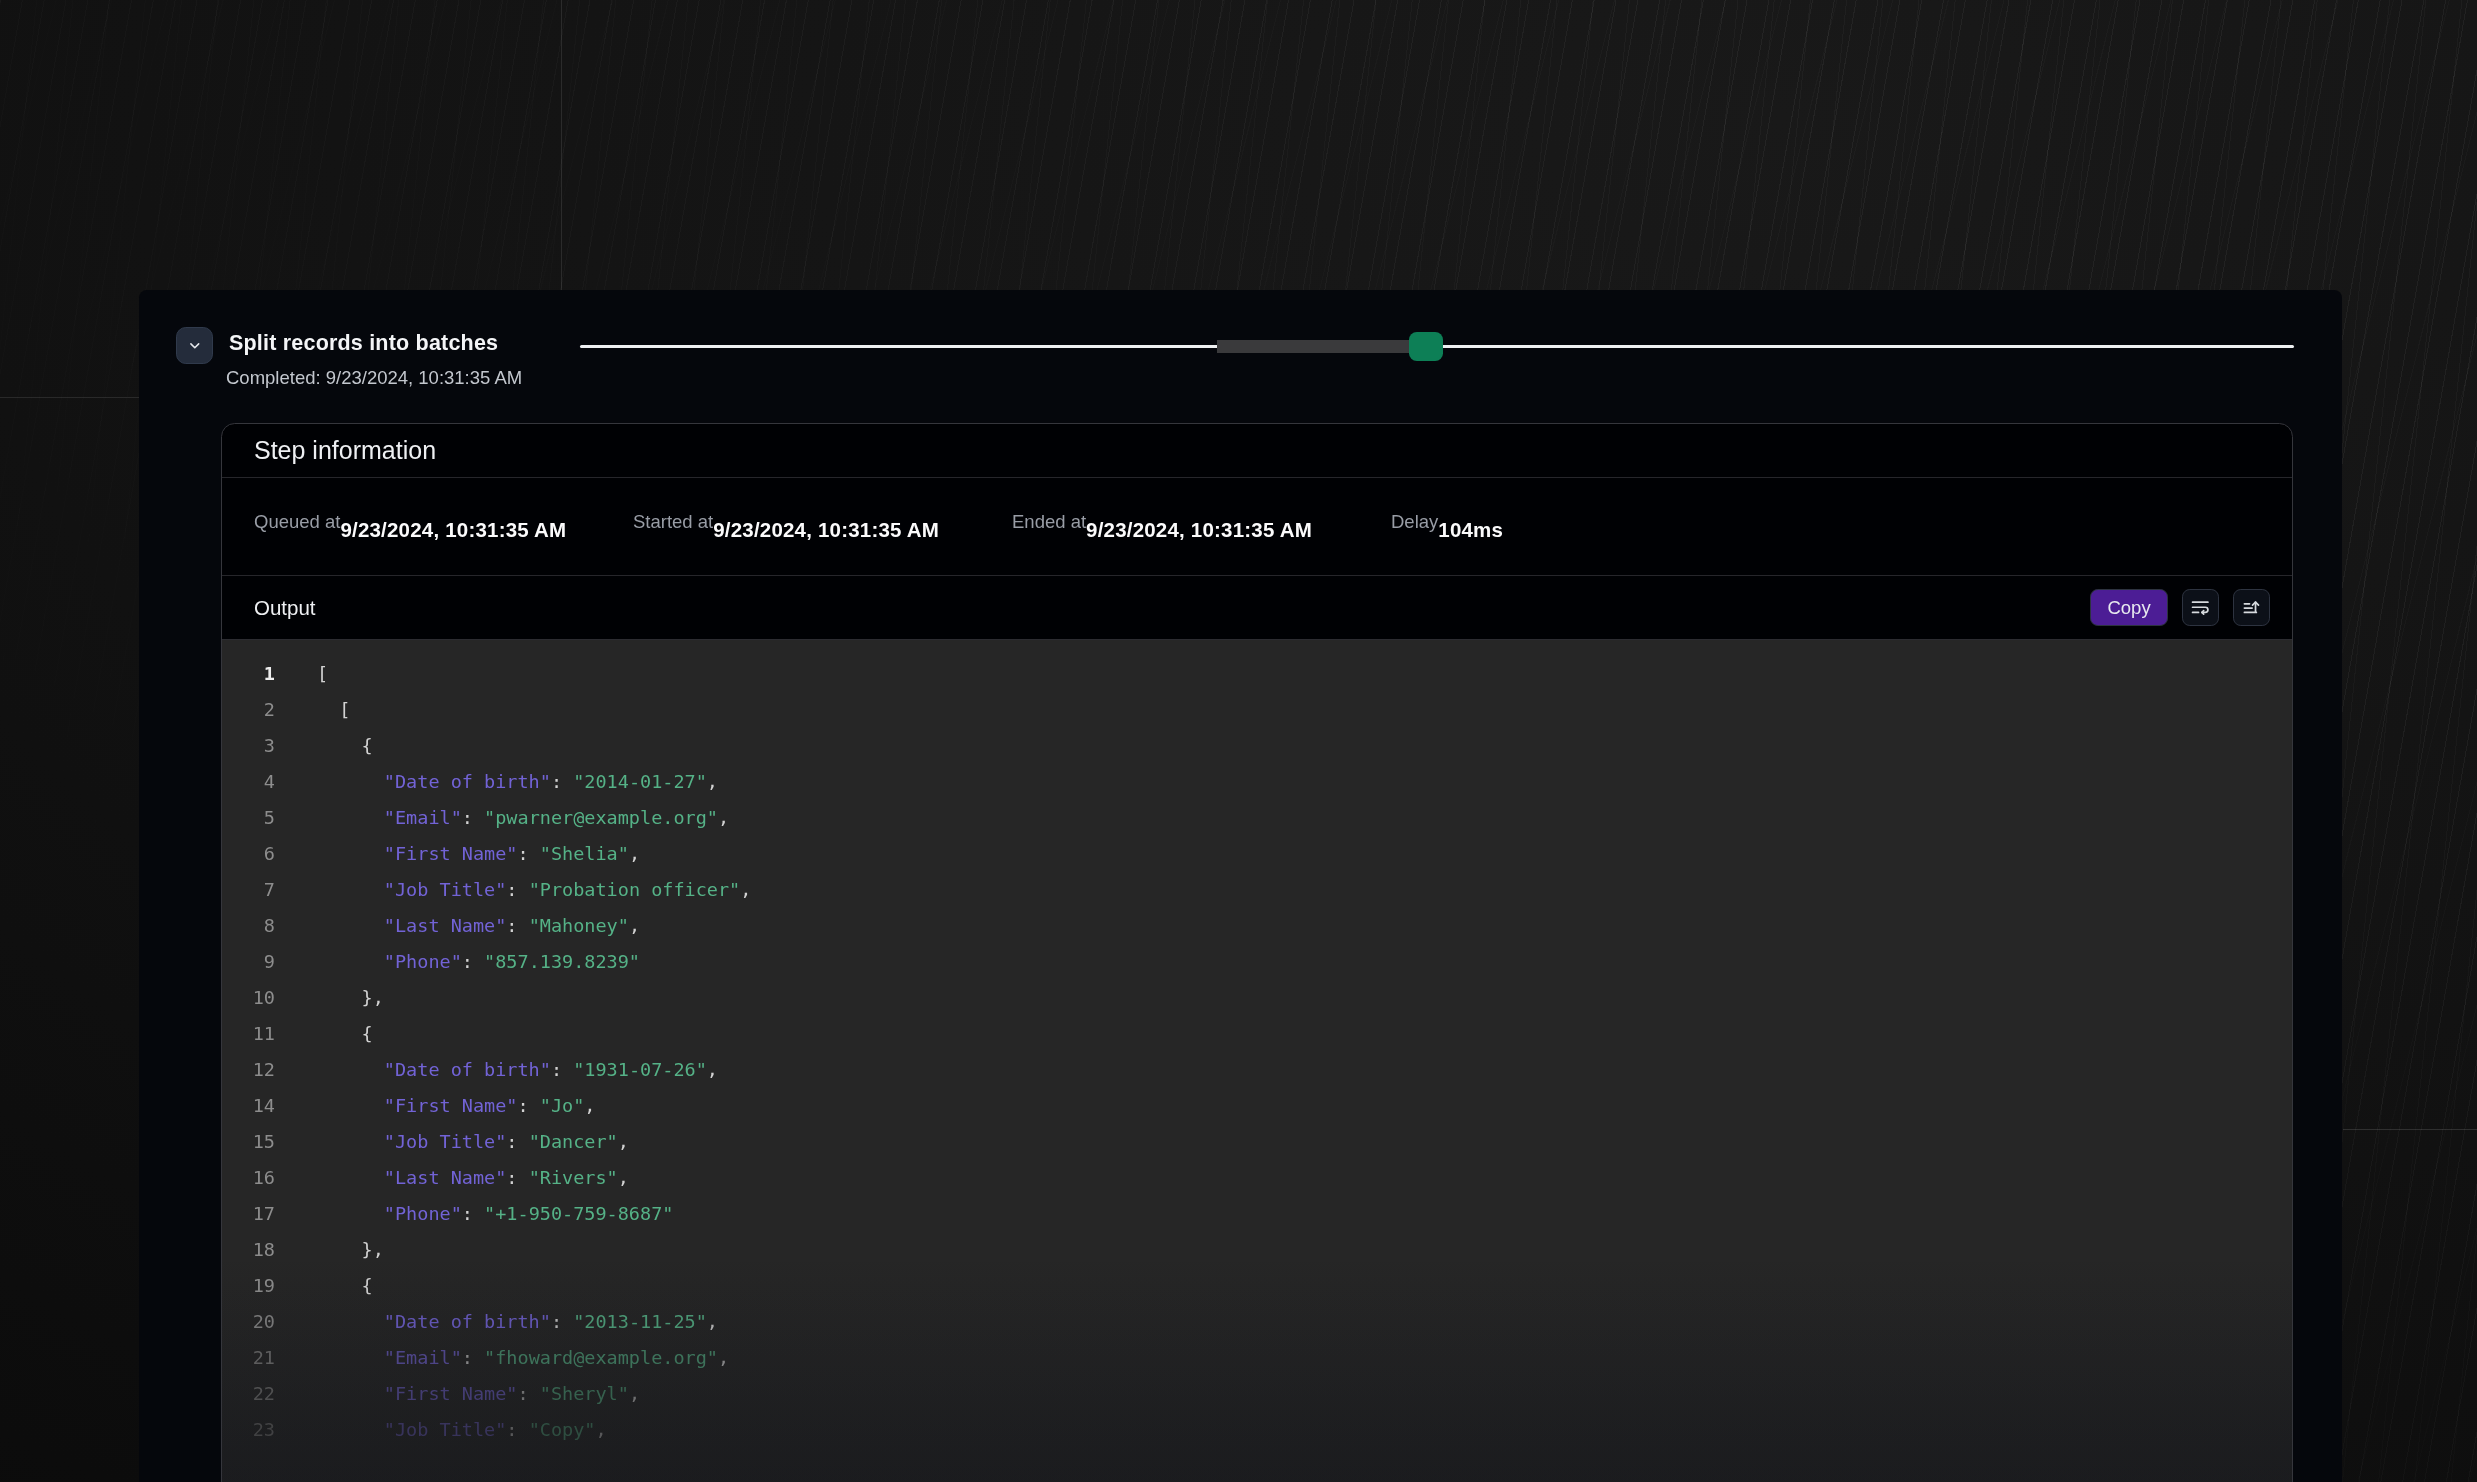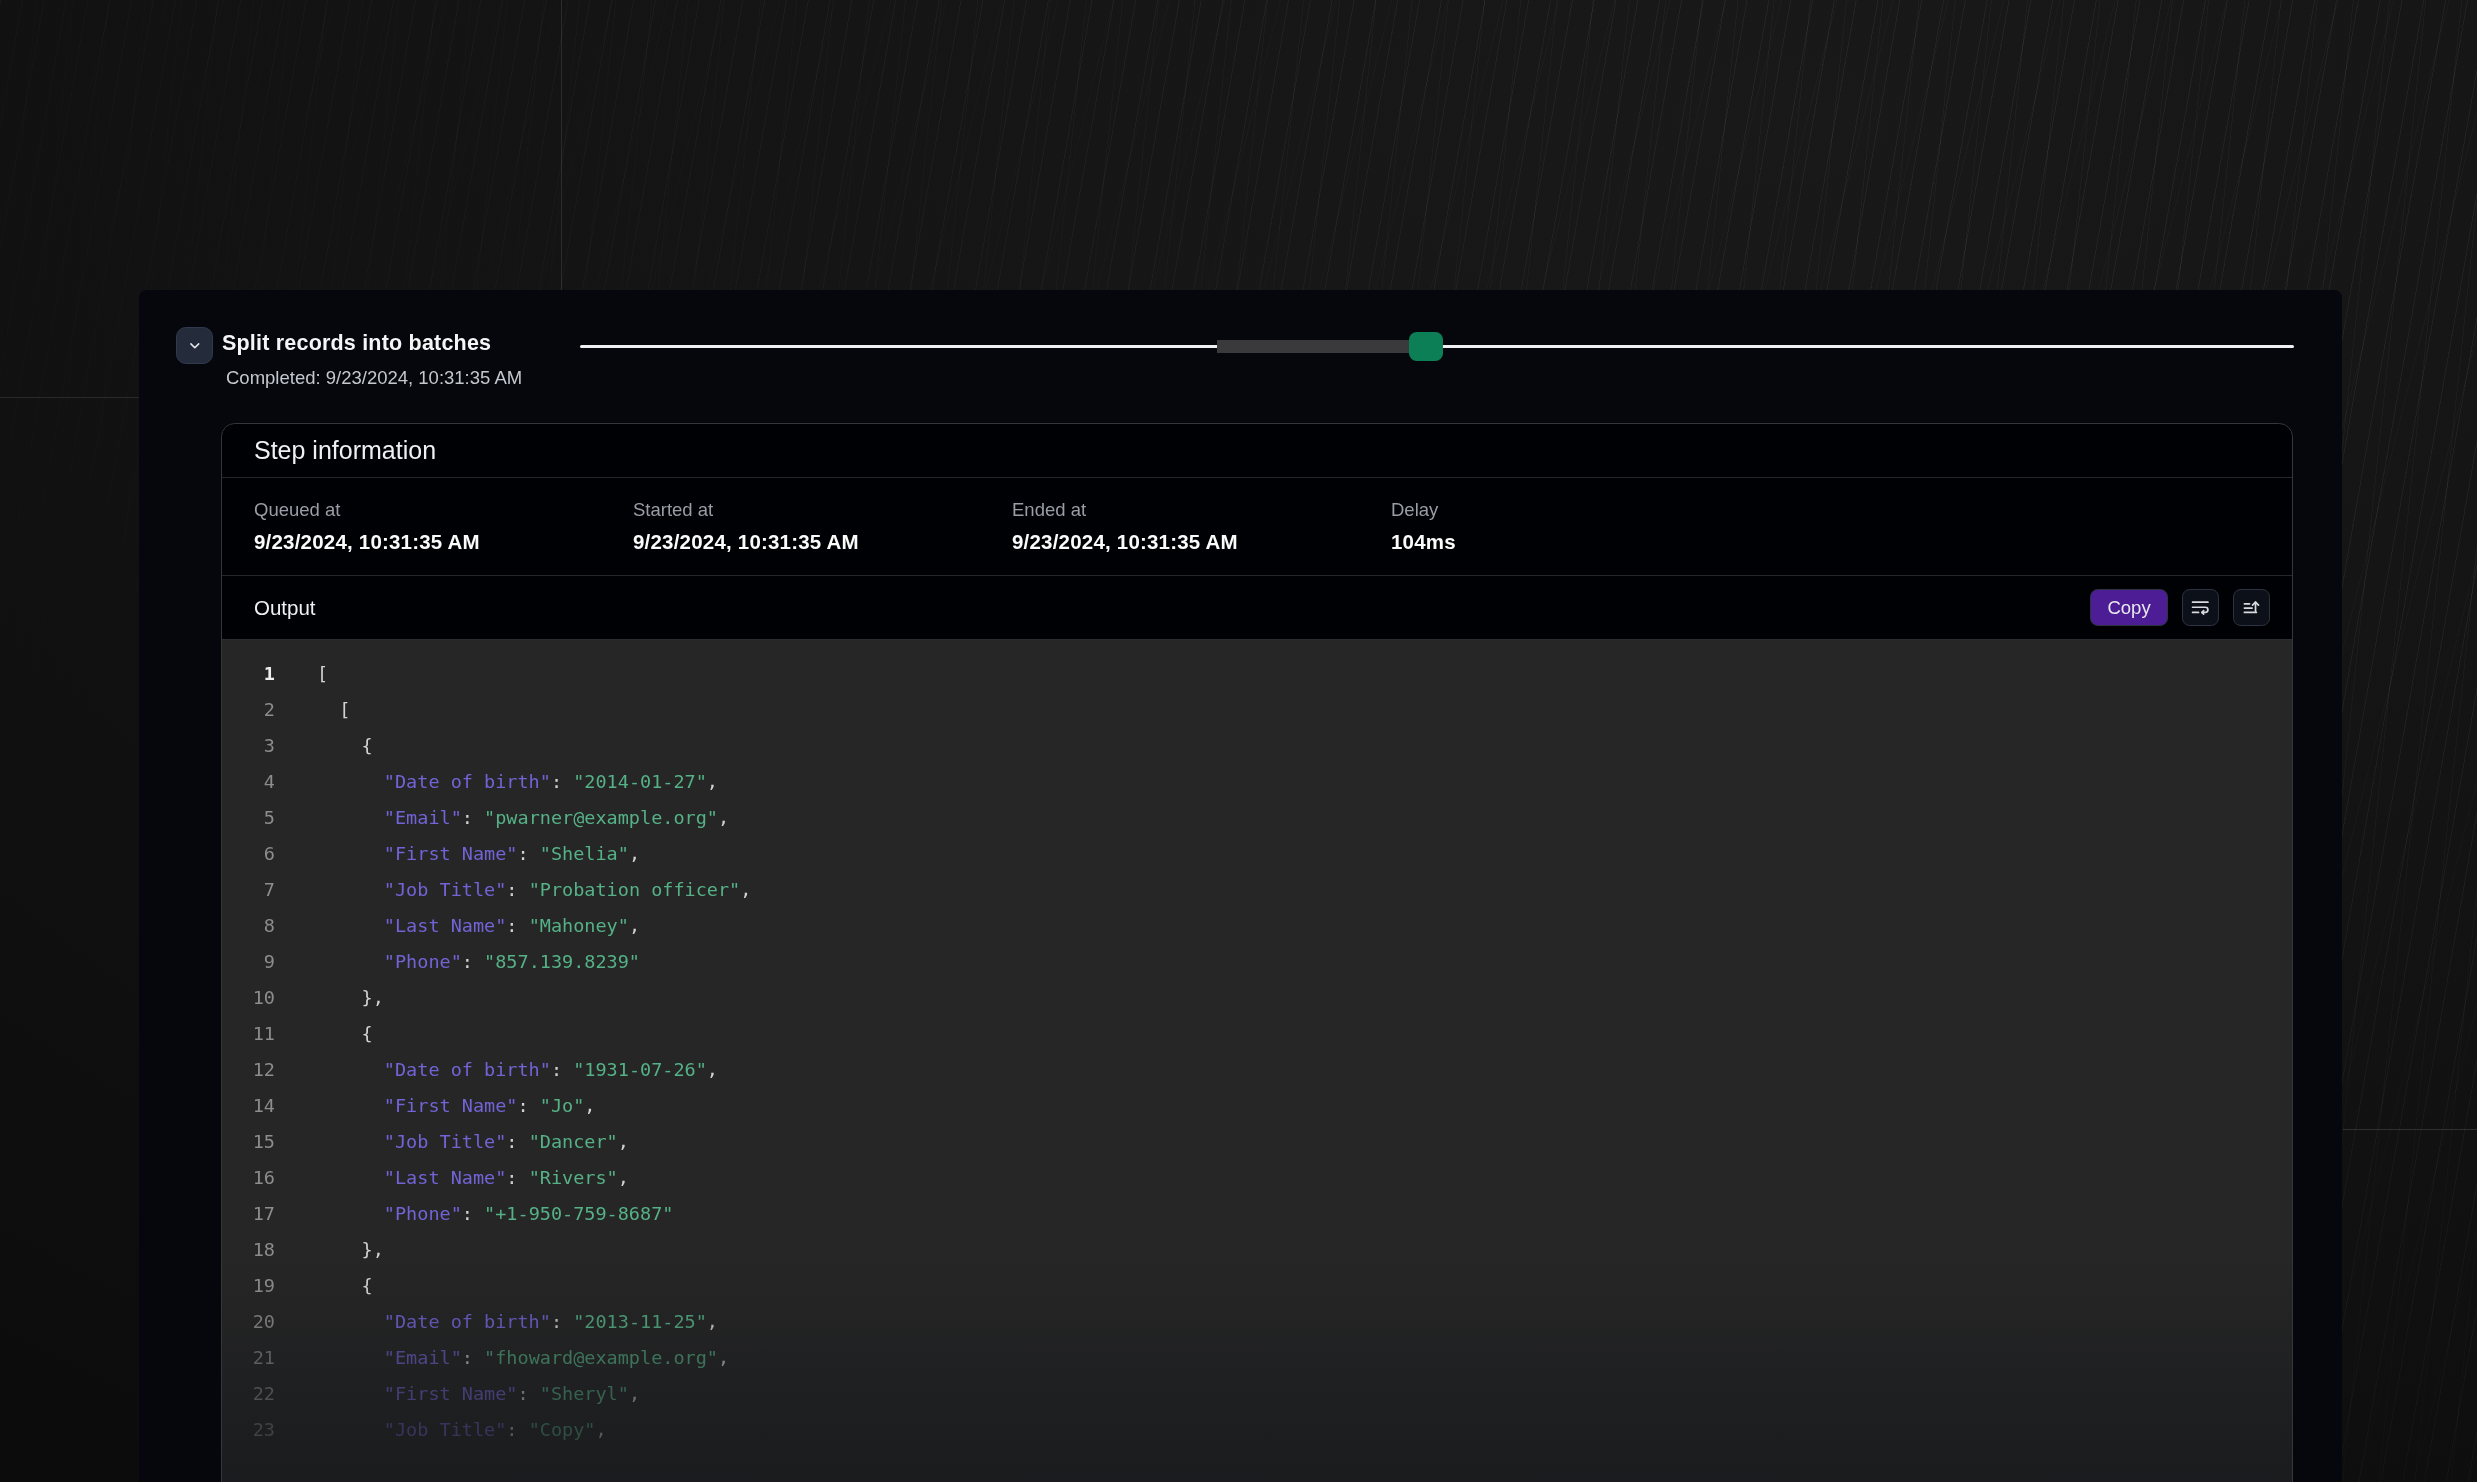--- a/index.html
+++ b/index.html
@@ -27,21 +27,21 @@
     position:absolute;left:139px;top:290px;width:2203px;height:1193px;
     background:#05070c;border-radius:7.8px 7.8px 0 0;overflow:hidden;
   }
   .chevron-btn{
     position:absolute;left:37px;top:37px;width:37px;height:37px;
     background:#242c3b;border:1px solid #303a4c;border-radius:9.8px;
     display:flex;align-items:center;justify-content:center;cursor:pointer;padding:0;
   }
   .chevron-btn svg{display:block;}
   .step-title{
-    position:absolute;left:83px;top:41px;margin:0;
+    position:absolute;left:90px;top:41px;margin:0;
     font-size:21.5px;line-height:25px;font-weight:600;color:#f4f5f7;letter-spacing:0.2px;
   }
   .step-status{
     position:absolute;left:87px;top:77px;
     font-size:18.5px;line-height:21.5px;color:#c3c7ce;
   }
   
   .slider{position:absolute;left:0;top:0;width:100%;height:0;}
   .slider-track{position:absolute;left:441px;top:55px;width:1714px;height:2.9px;background:#eef0f2;border-radius:2px;}
   .slider-range{position:absolute;left:1078px;top:50px;width:192px;height:12.7px;background:#3a3a3c;}
@@ -54,21 +54,21 @@
     display:flex;flex-direction:column;
   }
   .card-header{
     flex:0 0 53px;display:flex;align-items:center;padding:0 32px;
     border-bottom:1px solid #26262b;font-size:25px;color:#eef0f3;font-weight:500;
   }
   .meta-row{
     flex:0 0 97px;display:flex;align-items:center;padding:0 32px;
     border-bottom:1px solid #26262b;
   }
-  .meta-col{flex:0 0 379px;display:flex;flex-direction:column;}
+  .meta-col{flex:0 0 379px;display:flex;flex-direction:row;align-items:flex-end;}
   .meta-col:last-child{flex:1 1 auto;}
   .meta-label{font-size:18.5px;color:#989da6;margin-bottom:8.8px;}
   .meta-value{font-size:20.5px;font-weight:700;color:#fbfbfc;letter-spacing:0.2px;}
   .output-header{
     flex:0 0 63px;display:flex;align-items:center;justify-content:space-between;
     padding:0 22.4px 0 32px;border-bottom:1px solid #2c2c31;
   }
   .output-title{font-size:20.5px;color:#eef0f3;font-weight:500;}
   .output-actions{display:flex;align-items:center;gap:13.7px;}
   .copy-btn{

